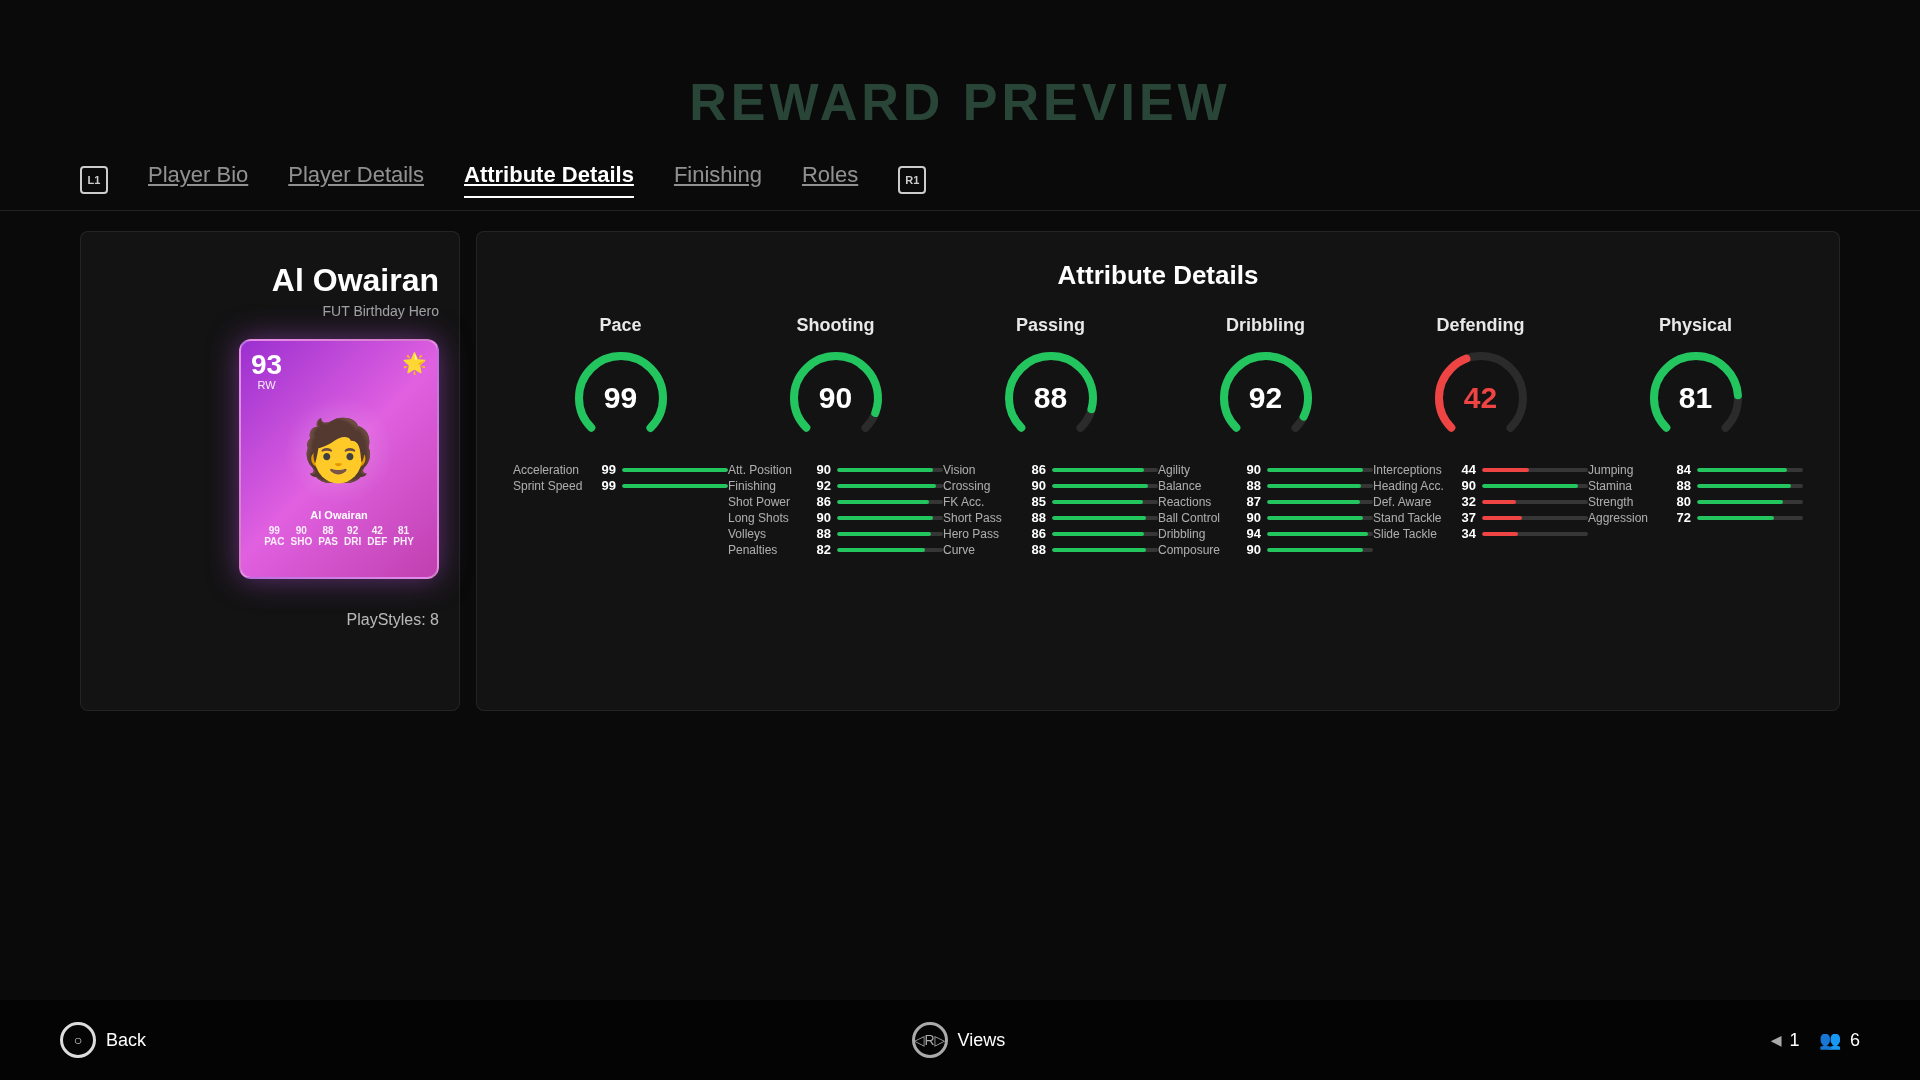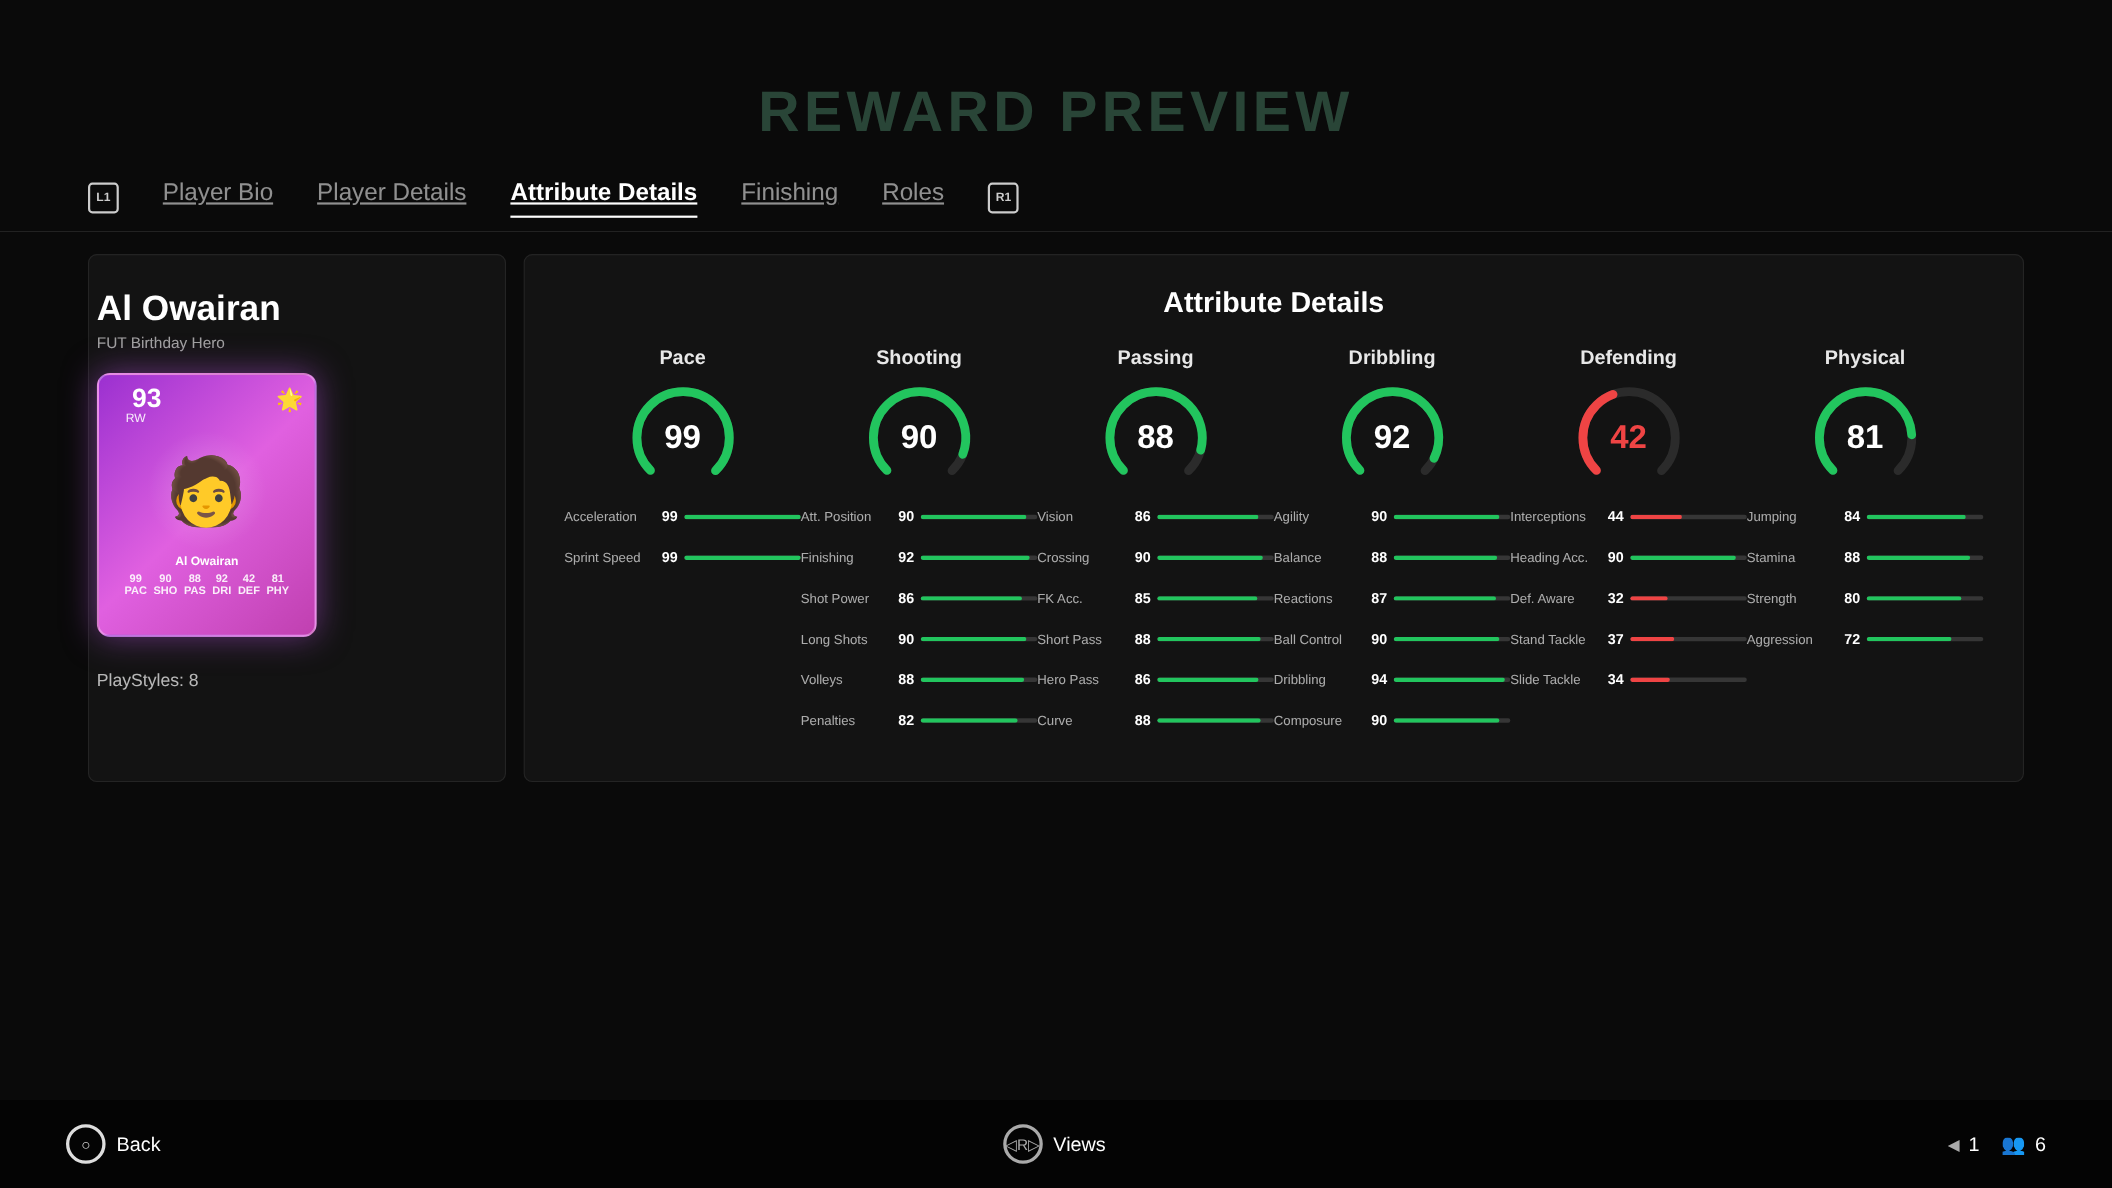--- a/index.html
+++ b/index.html
@@ -64,22 +64,22 @@
 
     
     .player-panel {
       width: 380px;
       min-width: 380px;
       background: rgba(20,20,20,0.9);
       border: 1px solid rgba(255,255,255,0.08);
       border-radius: 8px;
       display: flex;
       flex-direction: column;
-      align-items: flex-start;
-      padding: 30px 7px;
+      align-items: flex-end;
+      padding: 30px 20px;
     }
     .player-name-large {
       font-size: 32px;
       font-weight: 900;
       color: #fff;
       margin-bottom: 4px;
     }
     .player-subtitle {
       font-size: 14px;
       color: rgba(255,255,255,0.6);
@@ -100,25 +100,24 @@
       box-shadow: 0 0 30px rgba(180,80,220,0.5);
       border: 2px solid rgba(255,255,255,0.3);
     }
     .card-top {
       width: 100%;
       display: flex;
       justify-content: space-between;
       align-items: flex-start;
     }
     .card-rating {
-      font-size: 24px;
+      font-size: 28px;
       font-weight: 900;
       color: #fff;
       line-height: 1;
-      margin-left: 20px;
     }
     .card-position {
       font-size: 11px;
       color: rgba(255,255,255,0.9);
       text-align: center;
     }
     .card-player-img {
       width: 110px;
       height: 110px;
       background: radial-gradient(ellipse, rgba(255,255,255,0.2) 0%, transparent 70%);
@@ -217,21 +216,21 @@
       font-weight: 900;
       color: #fff;
     }
     .gauge-value.red-val { color: #ef4444; }
 
     
     .sub-stats {
       width: 100%;
       display: flex;
       flex-direction: column;
-      gap: 22px;
+      gap: 1px;
     }
     .sub-stat-row {
       display: flex;
       align-items: center;
       justify-content: space-between;
       gap: 6px;
     }
     .sub-stat-label {
       font-size: 12px;
       color: rgba(255,255,255,0.65);

